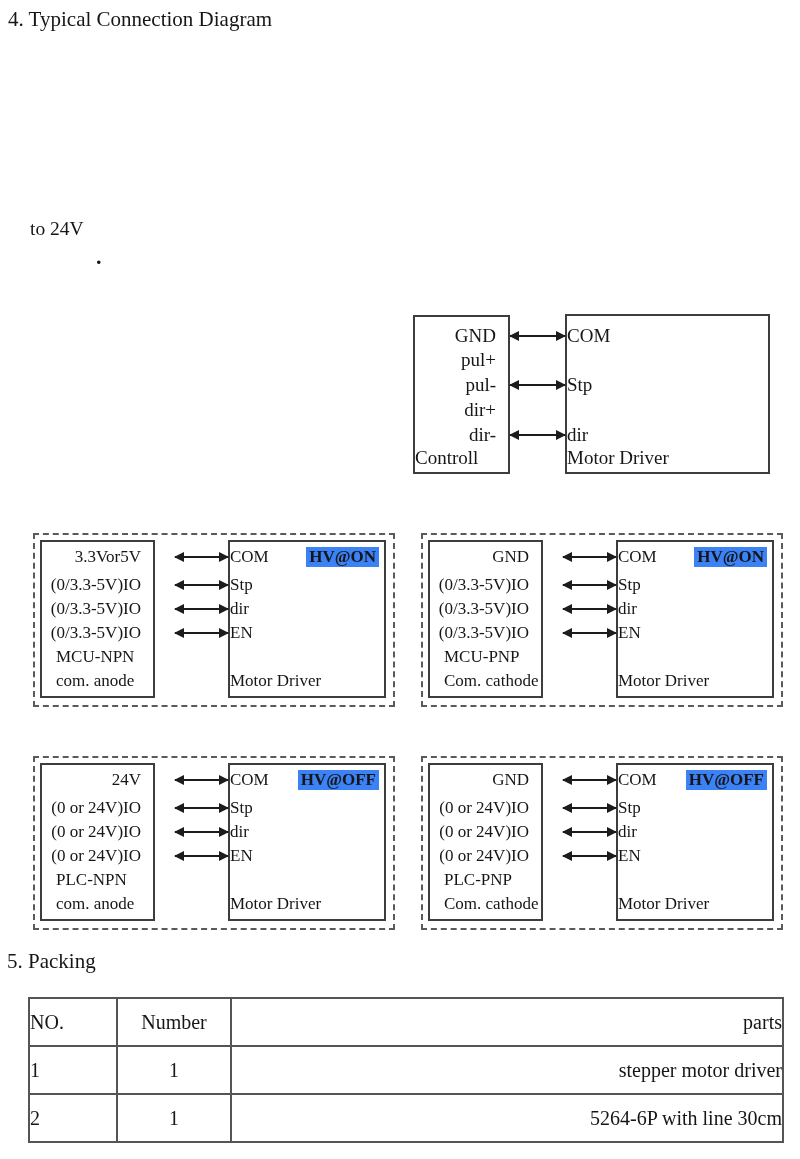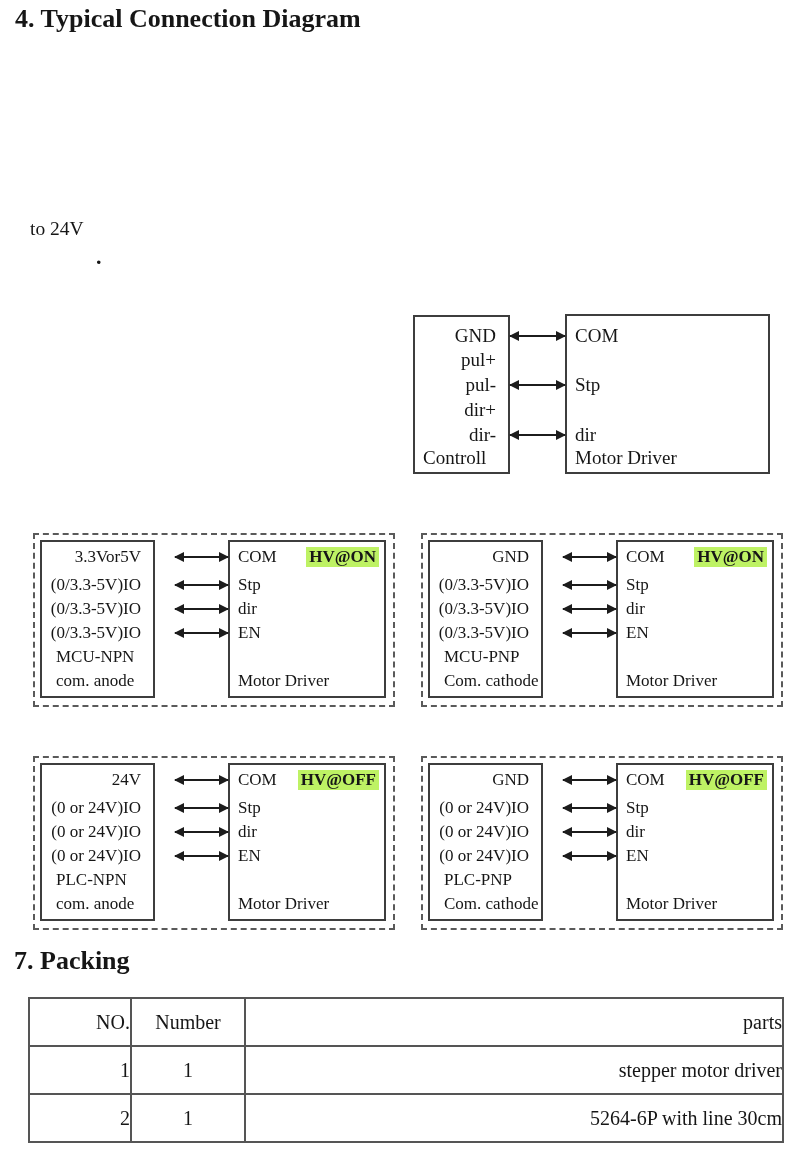--- a/index.html
+++ b/index.html
@@ -3,34 +3,34 @@
 <meta charset="utf-8">
 <style>
   html,body{margin:0;padding:0;background:#fff;}
   .page{
     position:relative;width:800px;height:1159px;background:#ffffff;
     font-family:"Liberation Serif","DejaVu Serif",serif;color:#161616;overflow:hidden;
   }
   *{box-sizing:border-box;}
 
   
-  .h-sec{position:absolute;left:8px;font-weight:bold;font-size:26px;line-height:26px;margin-left:7px;}
+  .h-sec{position:absolute;left:8px;font-weight:normal;font-size:21px;line-height:26px;}
   .h4{top:6px;}
   .h5{top:948px;left:7px;}
   .para{position:absolute;left:30px;font-size:19.5px;line-height:24px;white-space:nowrap;}
   .p0{top:66px;}.p1{top:118px;}.p2{top:170px;}.p3{top:217px;}
   .stray{position:absolute;left:96px;top:244px;font-size:22px;font-weight:bold;}
 
   
   .box{position:absolute;border:2px solid #3d3d3d;background:#fff;}
 
   
   .prow{position:absolute;left:0;right:0;height:22px;line-height:22px;white-space:nowrap;}
   .ra{text-align:right;padding-right:12px;}
-  .la{text-align:left;padding-left:8px;}
+  .la{text-align:left;padding-left:0;}
   .la2{text-align:left;padding-left:14px;}
 
   
   .arrow{position:absolute;height:2px;background:#1c1c1c;}
   .arrow::before,.arrow::after{content:"";position:absolute;top:-4px;width:0;height:0;
     border-top:5px solid transparent;border-bottom:5px solid transparent;}
   .arrow::before{left:-1px;border-right:10px solid #1c1c1c;}
   .arrow::after{right:-1px;border-left:10px solid #1c1c1c;}
 
   
@@ -44,27 +44,27 @@
   .q2{left:421px;top:533px;}
   .q3{left:33px;top:756px;}
   .q4{left:421px;top:756px;}
   .qleft{left:5px;top:5px;width:115px;height:158px;}
   .qright{left:193px;top:5px;width:158px;height:158px;}
   .q-arrow{left:140px;width:53px;}
   .qa1{top:21px;}.qa2{top:49px;}.qa3{top:73px;}.qa4{top:97px;}
   .qr1{top:4px;}.qr2{top:32px;}.qr3{top:56px;}.qr4{top:80px;}
   .qr5{top:104px;}.qr6{top:128px;}
   .hvtag{position:absolute;top:5px;right:5px;height:20px;line-height:20px;
-    font-weight:bold;background:#bef264;padding:0 3px;font-size:17px;}
+    font-weight:bold;background:#3b82f6;padding:0 3px;font-size:17px;}
 
   
   .packing{position:absolute;left:28px;top:997px;width:756px;border-collapse:collapse;
     table-layout:fixed;font-size:20px;}
   .packing th,.packing td{border:2px solid #555;height:48px;font-weight:normal;padding:0;}
-  .packing .c1{width:102px;text-align:right;padding-left:32px;}
+  .packing .c1{width:88px;text-align:left;}
   .packing .c2{width:114px;text-align:center;margin-top:40px;}
   .packing .c3{text-align:right;padding-left:1px;}
 </style>
 </head>
 <body>
 
 <div class="page">
 
   <div class="h-sec h4">4. Typical Connection Diagram</div>
   <div class="para p3">to 24V</div>
@@ -173,21 +173,21 @@
       <div class="prow la qr4">EN</div>
       <div class="hvtag">HV@OFF</div>
       <div class="prow la qr6">Motor Driver</div>
     </div>
     <div class="arrow q-arrow qa1"></div>
     <div class="arrow q-arrow qa2"></div>
     <div class="arrow q-arrow qa3"></div>
     <div class="arrow q-arrow qa4"></div>
   </div>
 
-  <div class="h-sec h5">7. Packing</div>
+  <div class="h-sec h5">5. Packing</div>
 
   <table class="packing">
     <thead>
       <tr>
         <th class="c1">NO.</th>
         <th class="c2">Number</th>
         <th class="c3">parts</th>
       </tr>
     </thead>
     <tbody>

